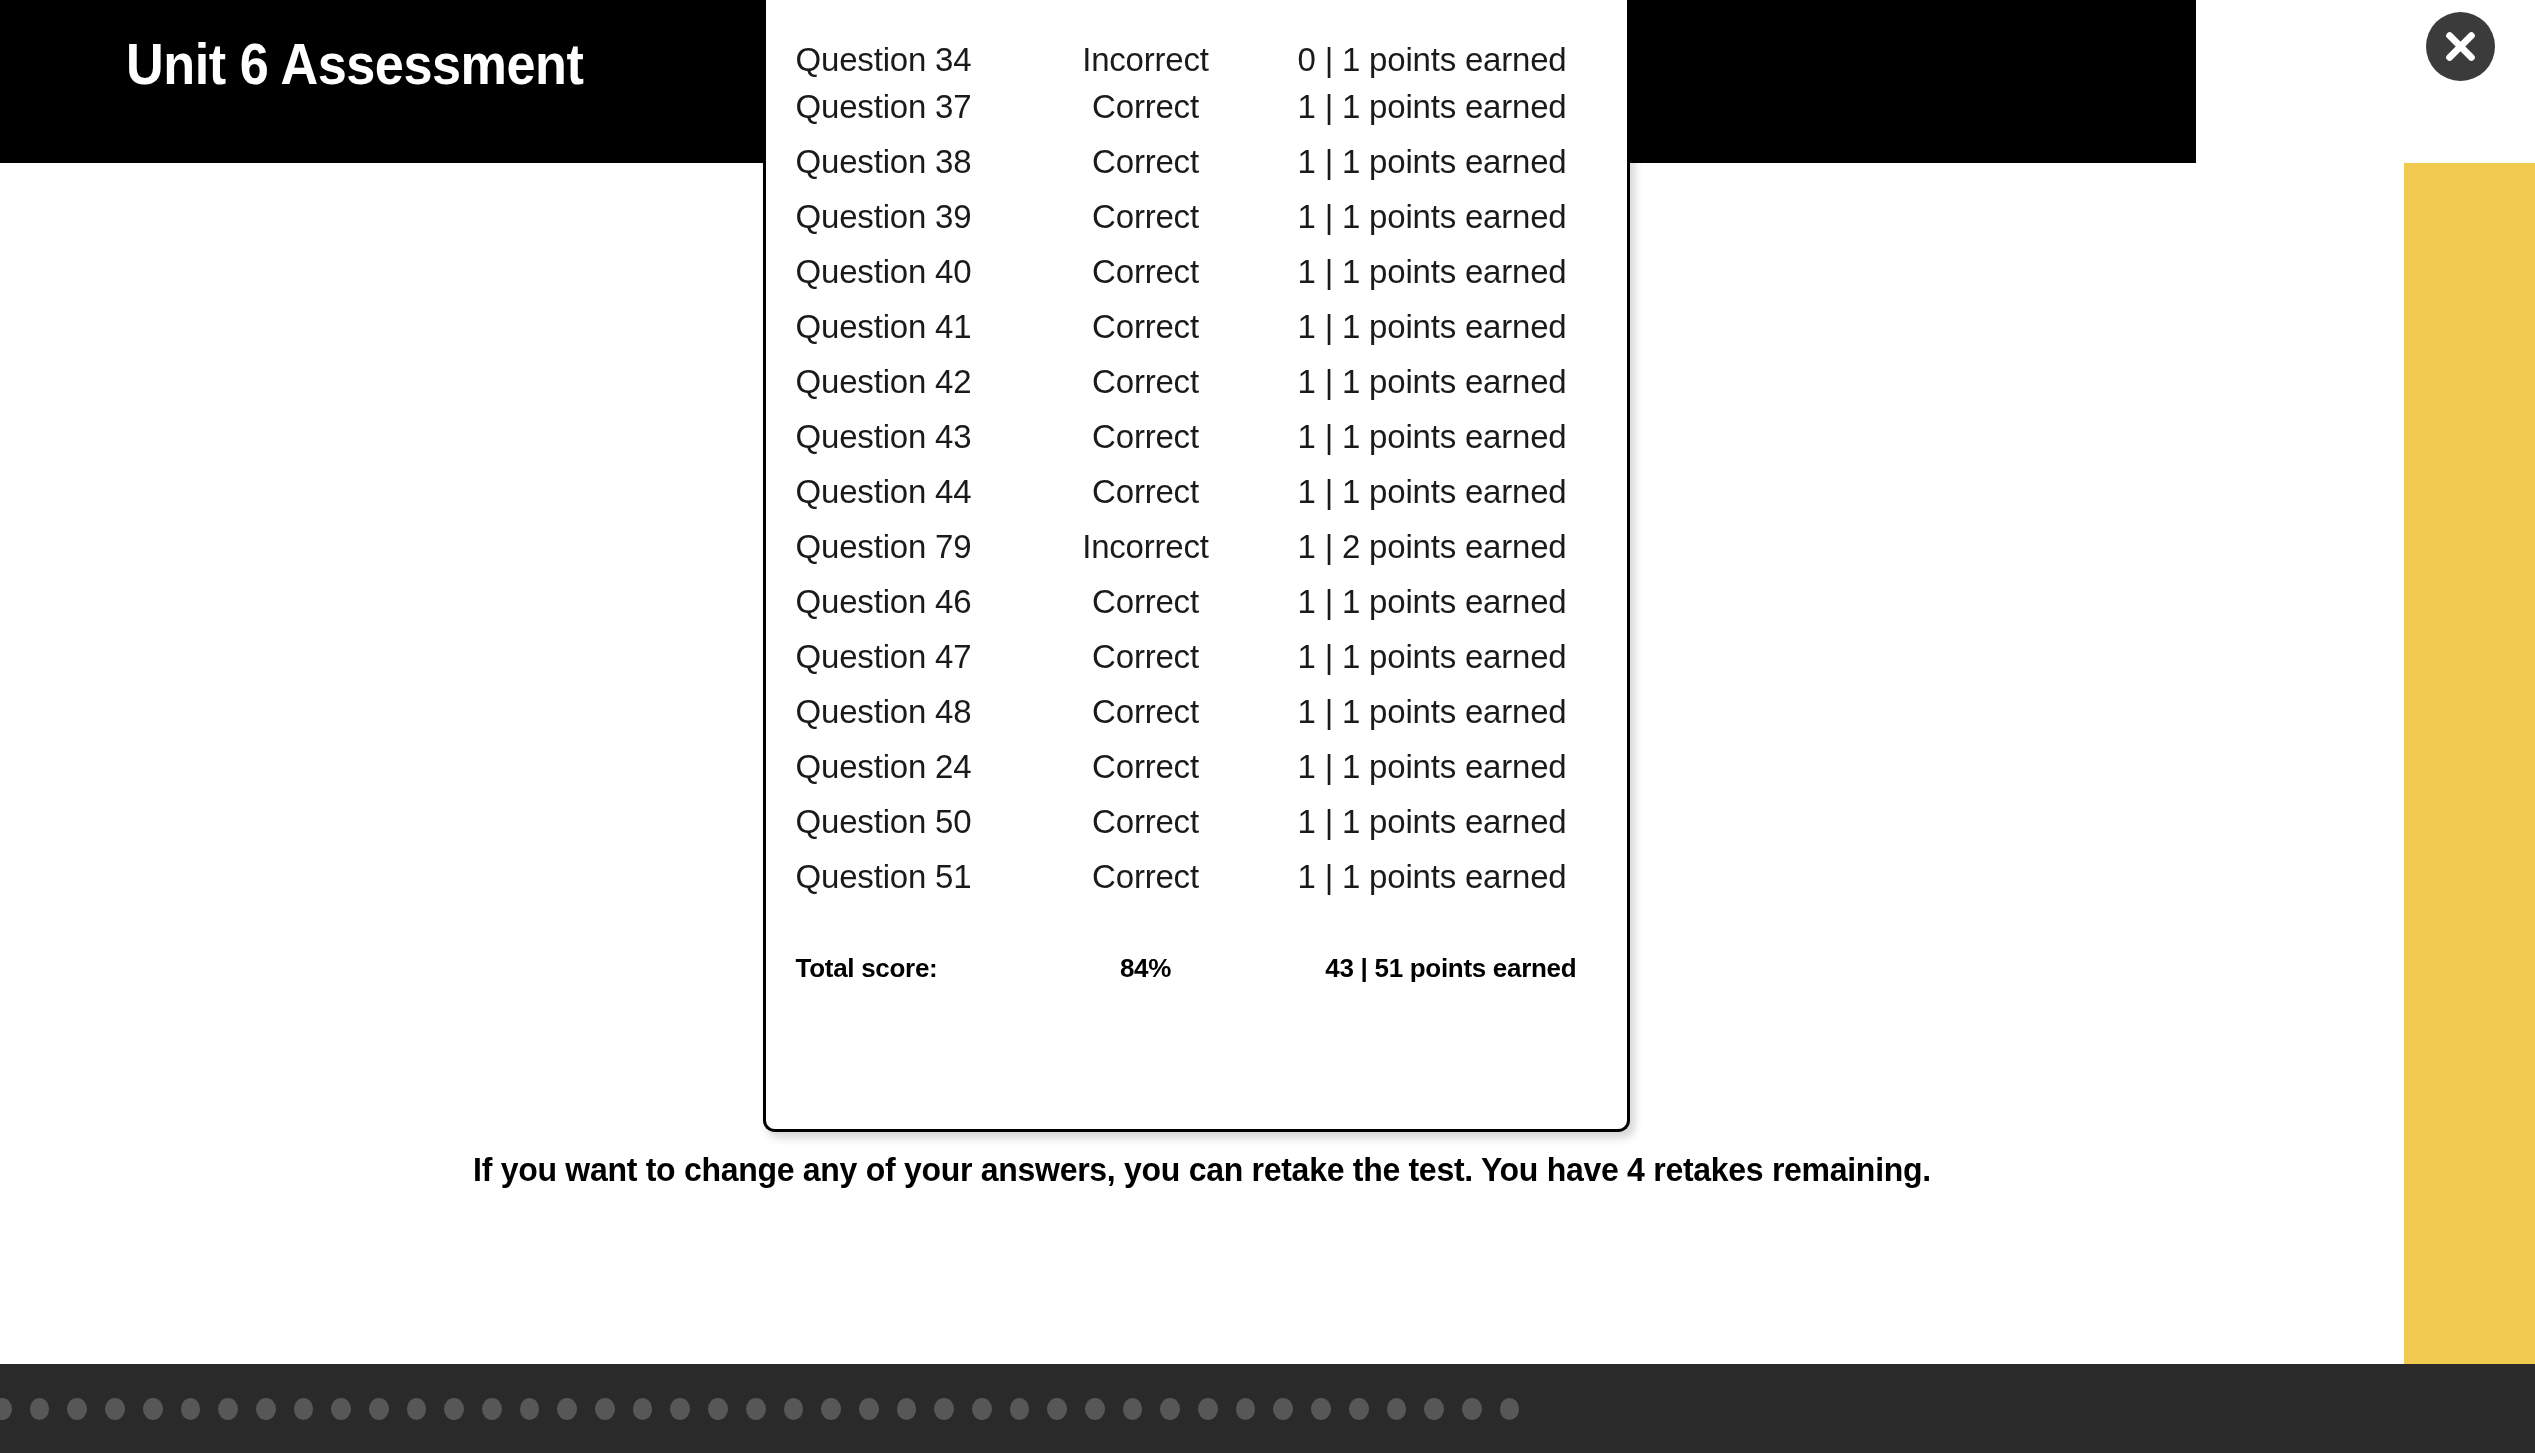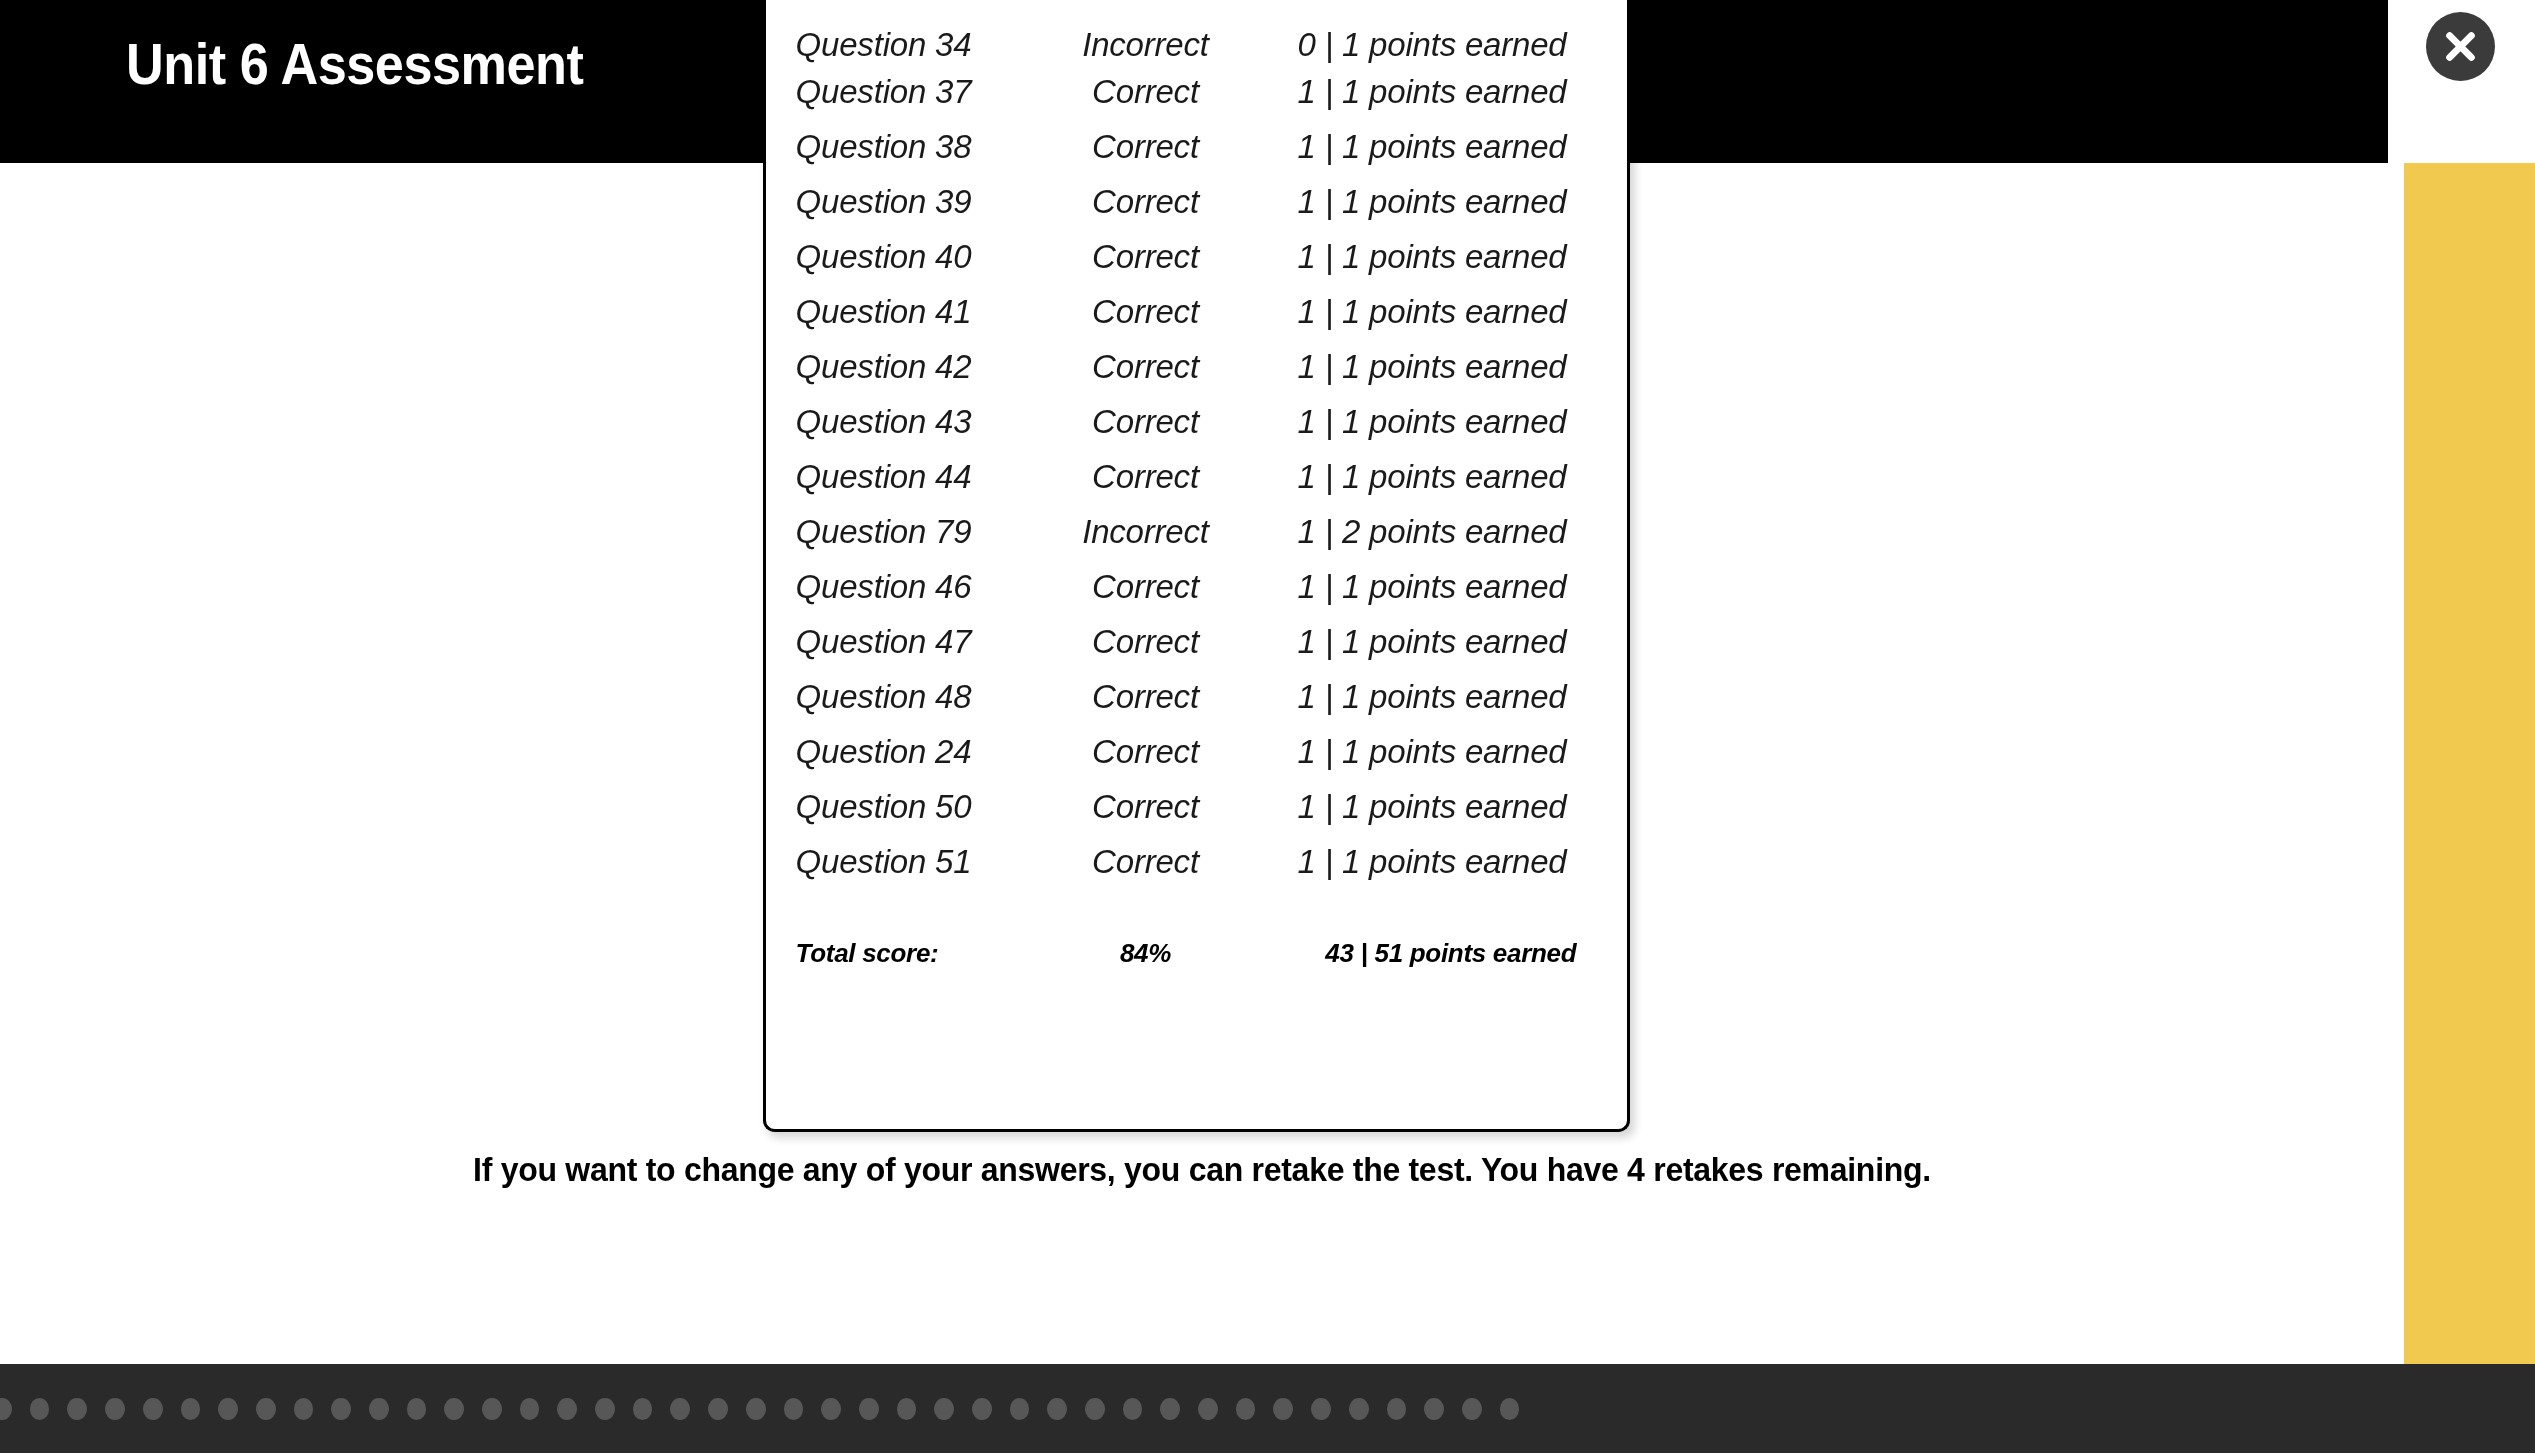--- a/index.html
+++ b/index.html
@@ -31,21 +31,21 @@
     width: 132px;
     height: 1202px;
     background: #F0C94E;
   }
 
   
   #header {
     position: absolute;
     left: 0;
     top: 0;
-    width: 2388px;
+    width: 2196px;
     height: 163px;
     background: #000000;
   }
   #header-title {
     position: absolute;
     left: 126px;
     top: 29.6px;
     font-size: 58px;
     font-weight: 700;
     color: #ffffff;
@@ -79,25 +79,24 @@
     border: 3px solid #000000;
     border-top: none;
     border-radius: 0 0 11.8px 11.8px;
     box-sizing: border-box;
     box-shadow: 4.9px 5.9px 8.9px rgba(0,0,0,0.16);
     overflow: hidden;
   }
   #results-scroll {
     position: absolute;
     left: 0;
-    top: 1px;
+    top: 16px;
     width: 100%;
     
     padding-top: 16px;
-    font-style: italic;
   }
   .result-row {
     display: flex;
     align-items: center;
     height: 55px;
     font-size: 33px;
     color: #1a1a1a;
     font-weight: 400;
     letter-spacing: -0.2px;
   }

